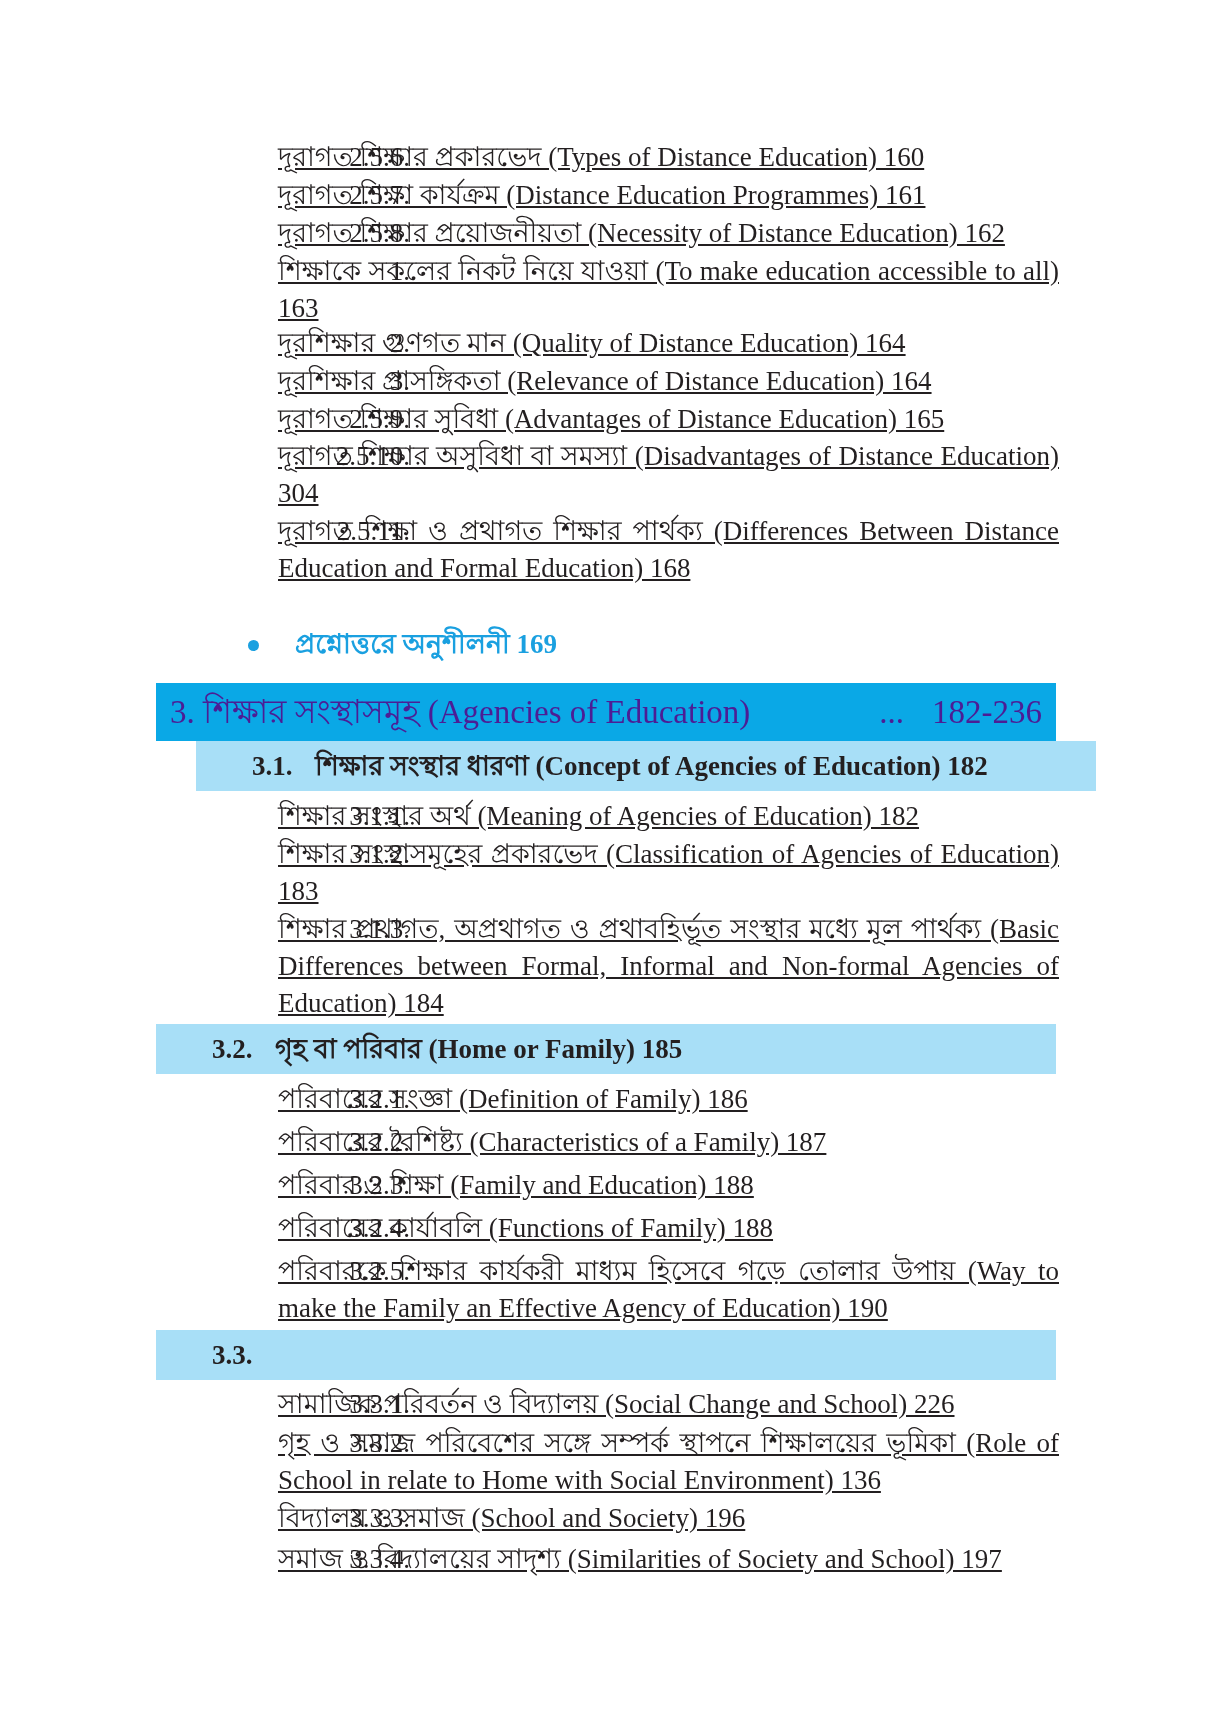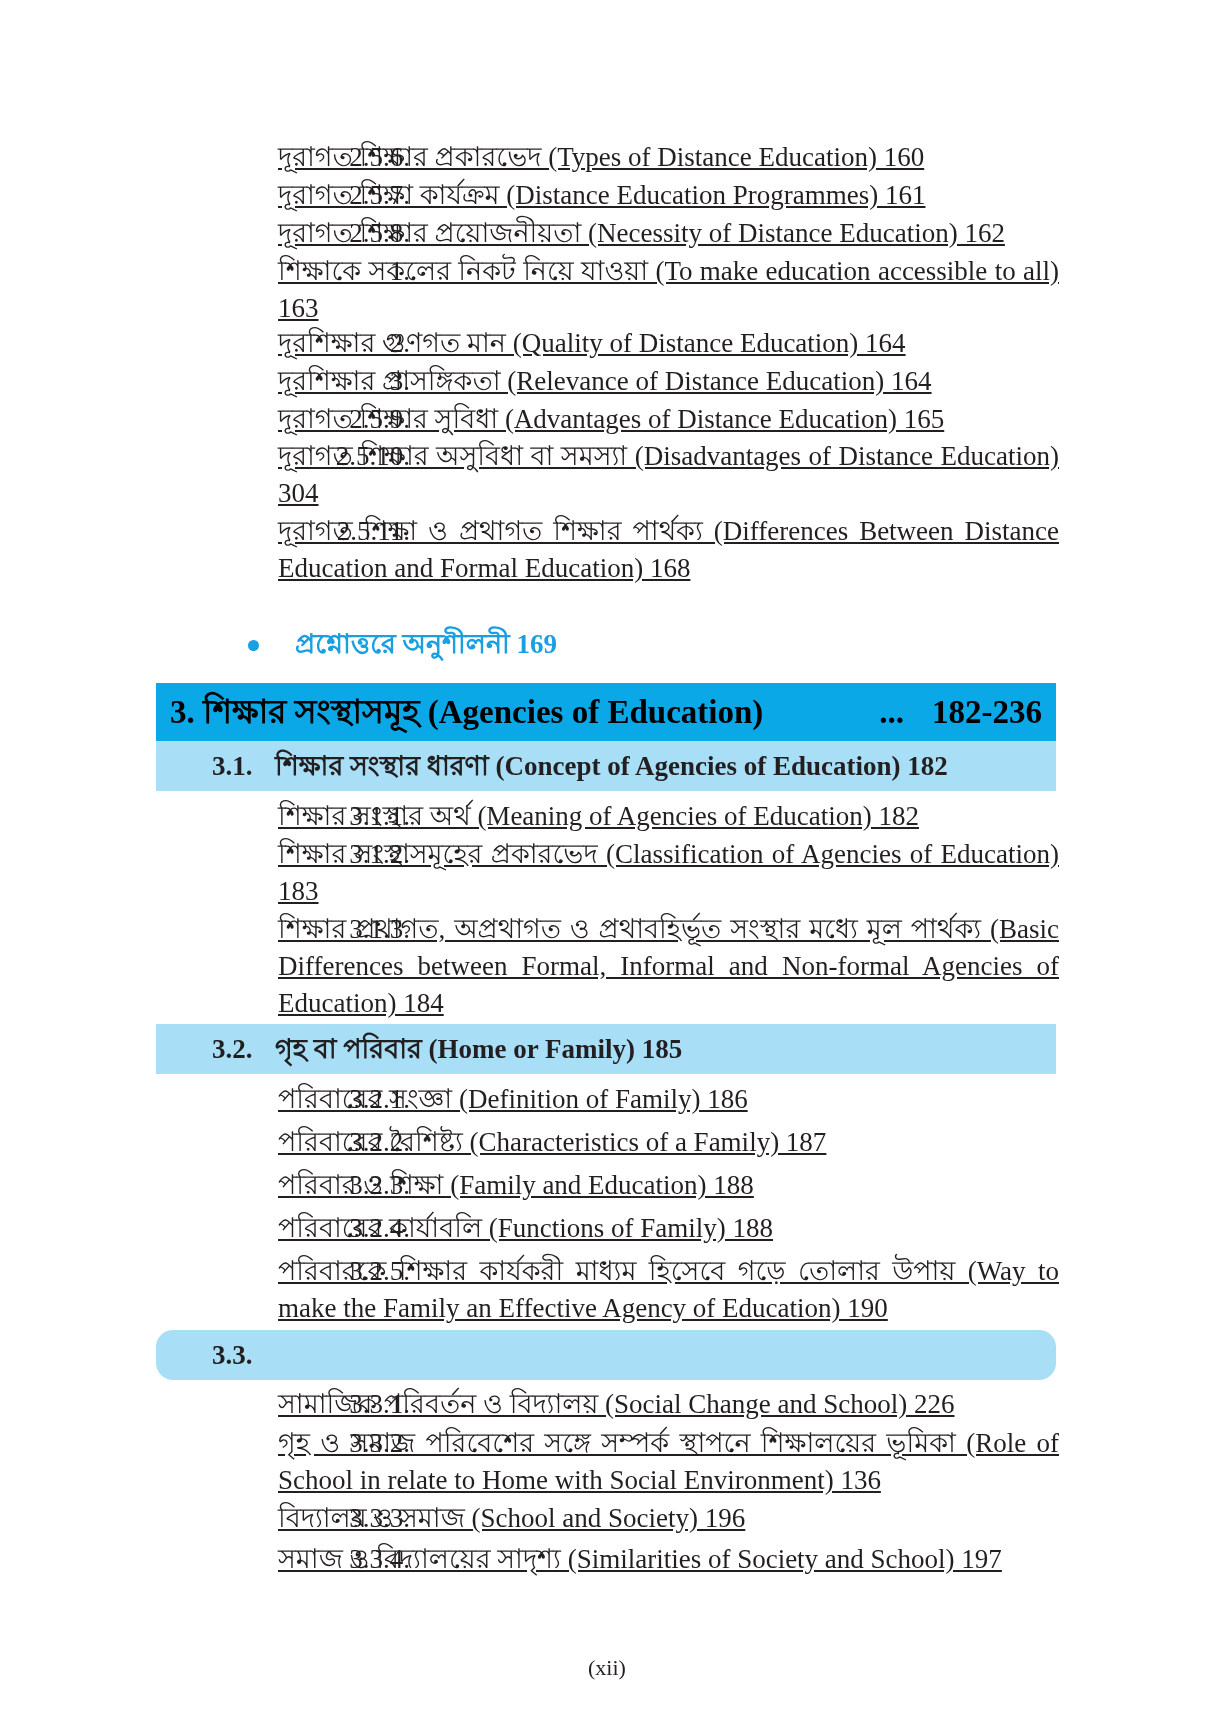--- a/index.html
+++ b/index.html
@@ -26,21 +26,21 @@
   .blue-item {
     position: absolute; left: 156px; width: 900px;
     font-size: 27px; line-height: 37px; color: #1aa0e0; font-weight: bold;
   }
   .bullet {
     position: absolute; left: 92px; top: 14px; width: 11px; height: 11px;
     border-radius: 50%; background: #1aa0e0;
   }
   .chapter-band {
     position: absolute; left: 156px; top: 683px; width: 900px; height: 58px;
-    background: #0aa8e6; color: #000000; font-weight: bold;
+    background: #0aa8e6; color: #4c1d95; font-weight: normal;
     font-size: 33px; line-height: 58px;
   }
   .chapter-band .ch-title { position: absolute; left: 14px; white-space: nowrap; }
   .chapter-band .ch-pages { position: absolute; right: 14px; white-space: nowrap; }
   .chapter-band .ch-dots { position: absolute; right: 152px; white-space: nowrap; }
   .section-band {
     position: absolute; left: 156px; width: 900px; height: 50px;
     background: #a8dff7; font-weight: bold; font-size: 27px; line-height: 50px;
     color: #231f20;
   }
@@ -97,21 +97,21 @@
     <span class="bullet"></span>
     <span style="position:absolute;left:119px;white-space:nowrap;margin-left:20px;">প্রশ্নোত্তরে অনুশীলনী 169</span>
   </div>
 
   <div class="chapter-band">
     <span class="ch-title">3. শিক্ষার সংস্থাসমূহ (Agencies of Education)</span>
     <span class="ch-dots">...</span>
     <span class="ch-pages">182-236</span>
   </div>
 
-  <div class="section-band" style="top:741px;">
+  <div class="section-band" style="top:741px;margin-left:40px;">
     <span class="s-num">3.1.</span>
     <span class="s-txt">শিক্ষার সংস্থার ধারণা (Concept of Agencies of Education) 182</span>
   </div>
   <div class="row" style="top:798px;">
     <span class="num">3.1.1.</span>
     <span class="txt">শিক্ষার সংস্থার অর্থ (Meaning of Agencies of Education) 182</span>
   </div>
   <div class="row" style="top:836px;">
     <span class="num">3.1.2.</span>
     <span class="txt">শিক্ষার সংস্থাসমূহের প্রকারভেদ (Classification of Agencies of Education) 183</span>
@@ -139,34 +139,33 @@
   </div>
   <div class="row" style="top:1210px;">
     <span class="num">3.2.4.</span>
     <span class="txt">পরিবারের কার্যাবলি (Functions of Family) 188</span>
   </div>
   <div class="row" style="top:1253px;">
     <span class="num">3.2.5.</span>
     <span class="txt">পরিবারকে শিক্ষার কার্যকরী মাধ্যম হিসেবে গড়ে তোলার উপায় (Way to make the Family an Effective Agency of Education) 190</span>
   </div>
 
-  <div class="section-band" style="top:1330px;border-radius:17px;">
+  <div class="section-band" style="top:1330px;">
     <span class="s-num">3.3.</span>
   </div>
   <div class="row" style="top:1386px;">
     <span class="num">3.3.1.</span>
     <span class="txt">সামাজিক পরিবর্তন ও বিদ্যালয় (Social Change and School) 226</span>
   </div>
   <div class="row" style="top:1425px;">
     <span class="num">3.3.2.</span>
     <span class="txt">গৃহ ও সমাজ পরিবেশের সঙ্গে সম্পর্ক স্থাপনে শিক্ষালয়ের ভূমিকা (Role of School in relate to Home with Social Environment) 136</span>
   </div>
   <div class="row" style="top:1500px;">
     <span class="num">3.3.3.</span>
     <span class="txt">বিদ্যালয় ও সমাজ (School and Society) 196</span>
   </div>
   <div class="row" style="top:1541px;">
     <span class="num">3.3.4.</span>
     <span class="txt">সমাজ ও বিদ্যালয়ের সাদৃশ্য (Similarities of Society and School) 197</span>
   </div>
 
-  <div class="footer">(xii)</div>
 </div>
 
 </body></html>

